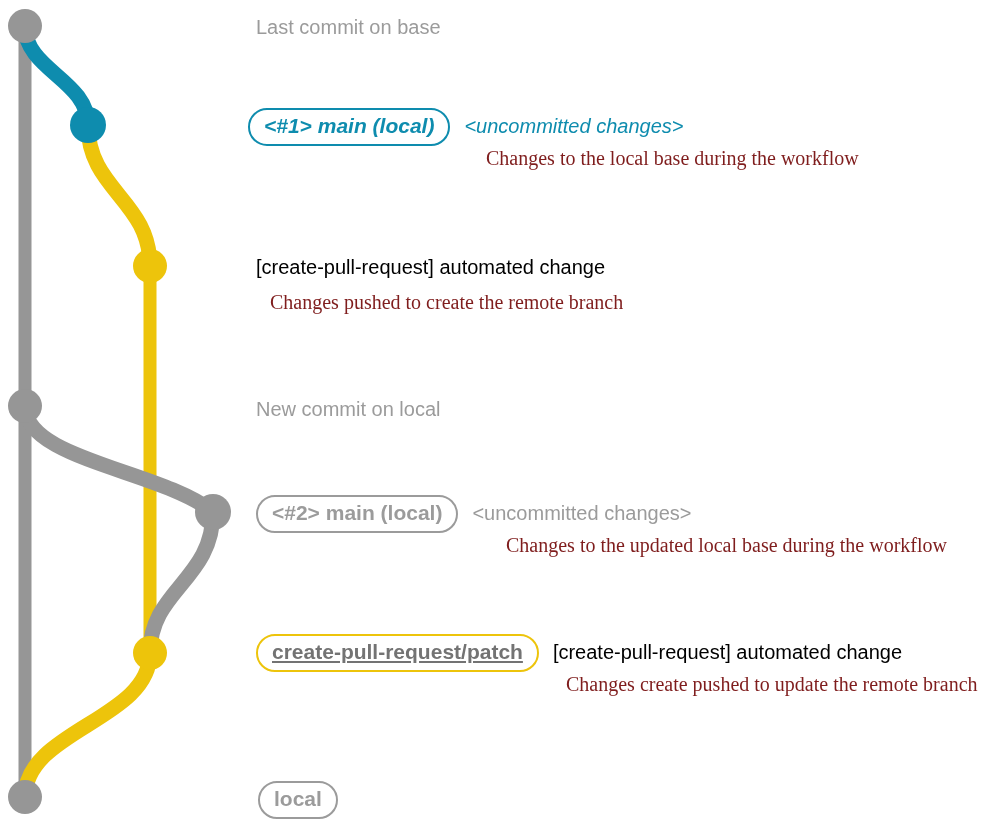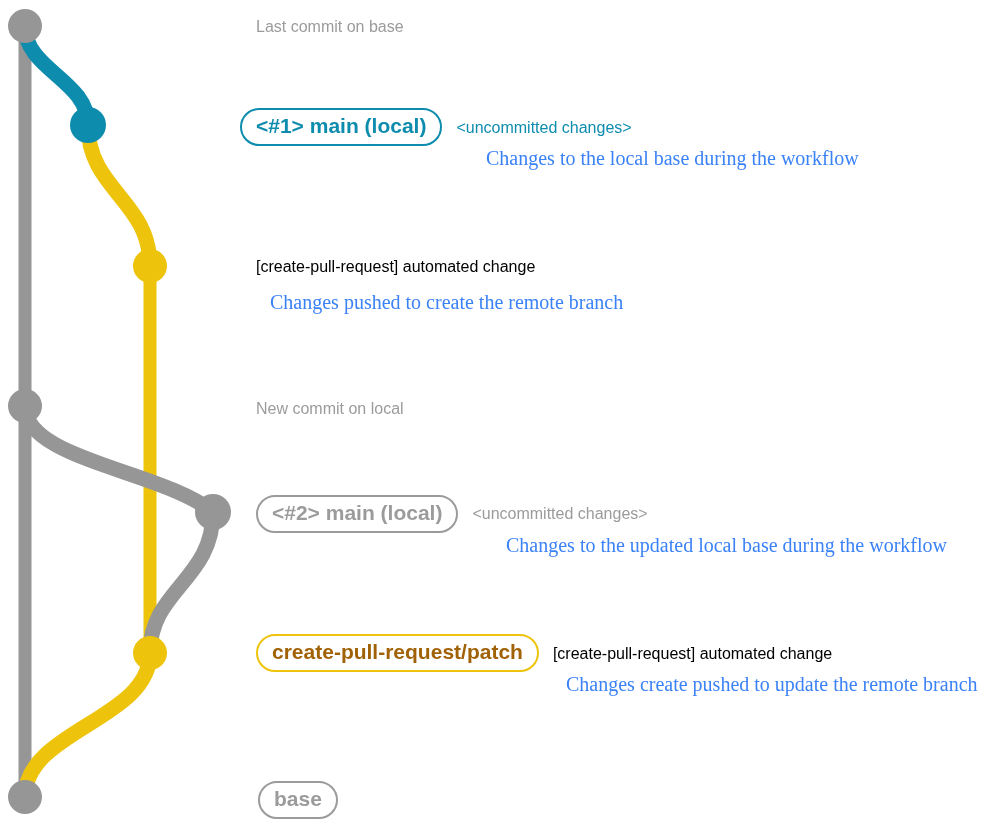--- a/index.html
+++ b/index.html
@@ -33,40 +33,40 @@
     border: 2px solid #999999;
     border-radius: 20px;
     padding: 4px 14px 6px 14px;
     font-size: 21px;
     font-weight: 700;
     line-height: 24px;
     color: #999999;
     background: transparent;
   }
   .pill.blue   { border-color: #0e8cae; color: #0e8cae; }
-  .pill.yellow { border-color: #edc40b; color: #a16207; }
+  .pill.yellow { border-color: #edc40b; color: #737373; text-decoration: underline; }
   .pill.gray   { border-color: #9b9b9b; color: #9b9b9b; }
 
   .subject {
-    font-size: 16px;
+    font-size: 20px;
     font-weight: 400;
     line-height: 26px;
   }
   .subject.blue   { color: #0e8cae; }
   .subject.yellow { color: #000000; }
   .subject.gray   { color: #9b9b9b; }
 
   .pill + .subject { margin-left: 14px; }
 
   .note {
     position: absolute;
     font-family: "Liberation Serif", serif;
     font-size: 20px;
     line-height: 24px;
-    color: #3b82f6;
+    color: #7f1d1d;
     white-space: nowrap;
   }
 </style>
 </head>
 <body>
 
 <svg id="graph-canvas" viewBox="0 0 981 827" xmlns="http://www.w3.org/2000/svg">
 
   <path d="M 25 26 L 25 406" stroke="#969696" stroke-width="13" fill="none" stroke-linecap="round"></path>
 
@@ -90,42 +90,42 @@
   <circle cx="25" cy="406" r="17" fill="#969696"></circle>
   <circle cx="213" cy="512" r="18" fill="#969696"></circle>
   <circle cx="150" cy="653" r="17" fill="#edc40b"></circle>
   <circle cx="25" cy="797" r="17" fill="#969696"></circle>
 </svg>
 
 <div class="row" style="left:256px; top:14px;">
   <span class="subject gray">Last commit on base</span>
 </div>
 
-<div class="row" style="left:240px; top:108px;">
+<div class="row" style="left:248px; top:108px;font-style:italic;">
   <span class="pill blue">&lt;#1&gt; main (local)</span>
   <span class="subject blue">&lt;uncommitted changes&gt;</span>
 </div>
 <div class="note" style="left:486px; top:146px;">Changes to the local base during the workflow</div>
 
 <div class="row" style="left:256px; top:254px;">
   <span class="subject yellow">[create-pull-request] automated change</span>
 </div>
 <div class="note" style="left:270px; top:290px;">Changes pushed to create the remote branch</div>
 
 <div class="row" style="left:256px; top:396px;">
   <span class="subject gray">New commit on local</span>
 </div>
 
-<div class="row" style="left:256px; top:495px;align-items:center;">
+<div class="row" style="left:256px; top:495px;">
   <span class="pill gray">&lt;#2&gt; main (local)</span>
   <span class="subject gray">&lt;uncommitted changes&gt;</span>
 </div>
 <div class="note" style="left:486px; top:533px;margin-left:20px;">Changes to the updated local base during the workflow</div>
 
 <div class="row" style="left:256px; top:634px;">
   <span class="pill yellow">create-pull-request/patch</span>
   <span class="subject yellow">[create-pull-request] automated change</span>
 </div>
 <div class="note" style="left:566px; top:672px;">Changes create pushed to update the remote branch</div>
 
 <div class="row" style="left:258px; top:781px;">
-  <span class="pill gray">base</span>
+  <span class="pill gray">local</span>
 </div>
 
 </body></html>

